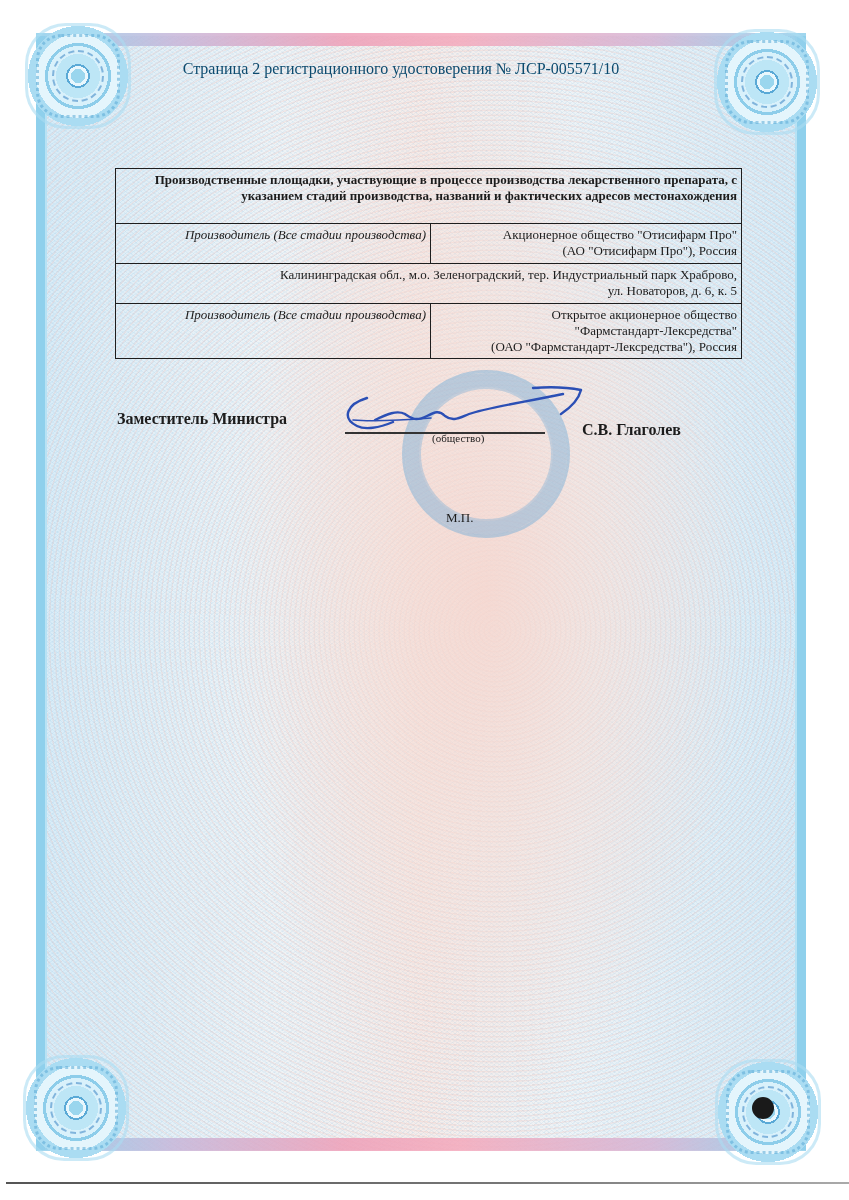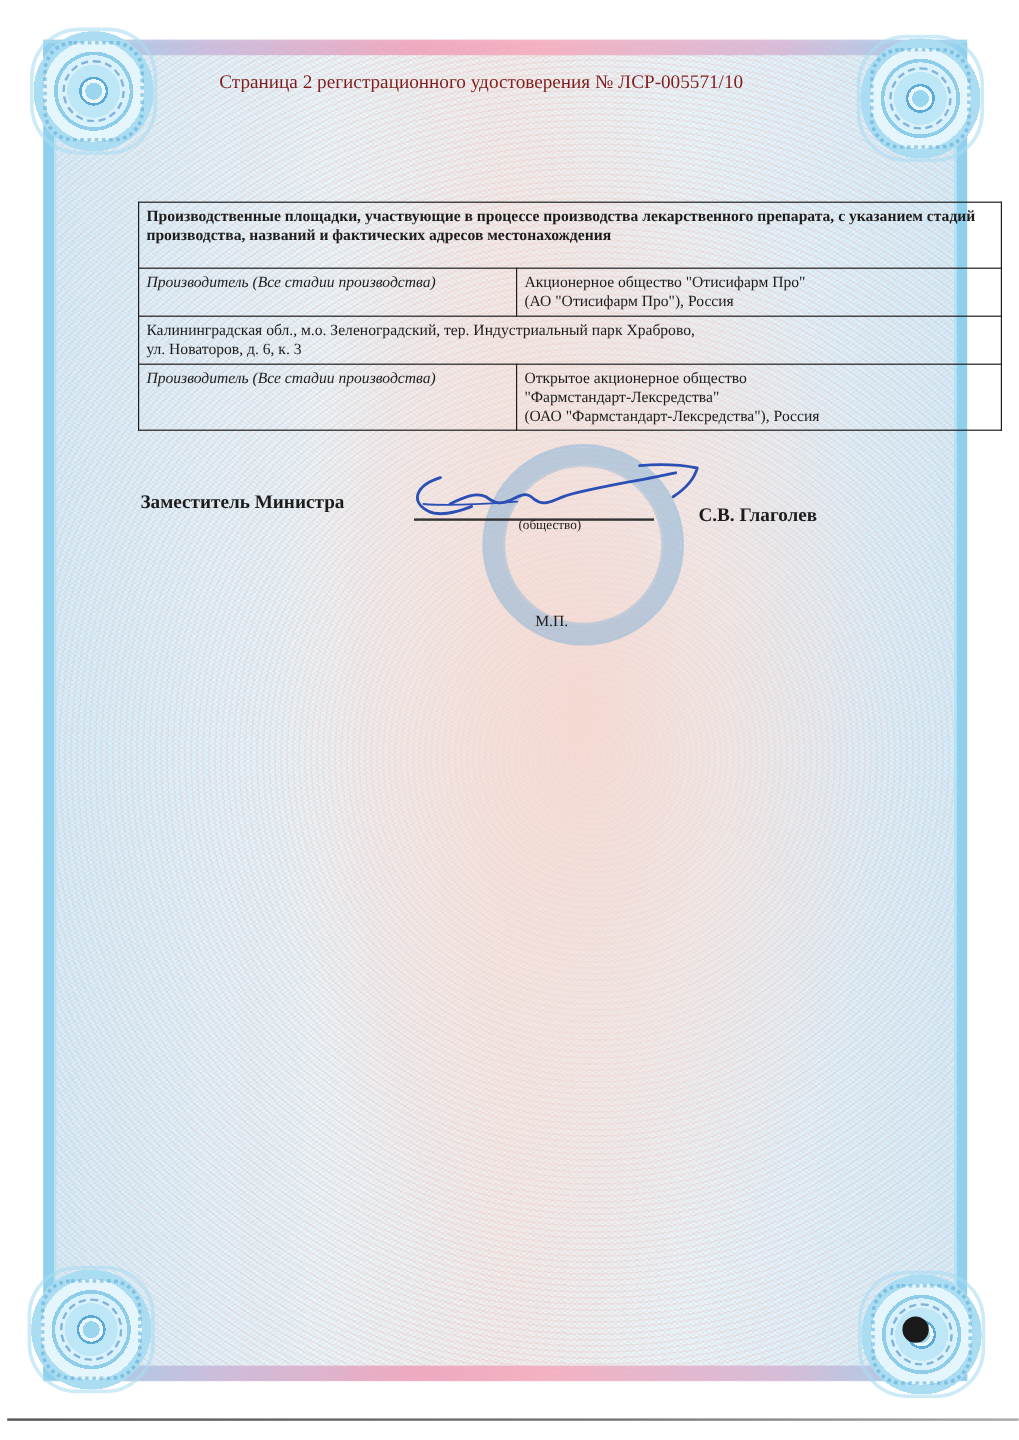--- a/index.html
+++ b/index.html
@@ -47,27 +47,27 @@
       position: absolute; left: 752px; top: 1097px; width: 22px; height: 22px;
       border-radius: 50%; background: #1a1a1a;
     }
     .scan-line {
       position: absolute; left: 6px; top: 1182px; width: 843px; height: 2px;
       background: linear-gradient(90deg, #555 0%, #777 60%, #aaa 100%);
     }
 
     .page-header {
       position: absolute; left: 0; top: 60px; width: 788px; text-align: center;
-      font-size: 16px; color: #7f1d1d;
+      font-size: 16px; color: #0c4a6e;
     }
     .page-header span { padding-left: 14px; }
 
     table.sites {
-      position: absolute; left: 115px; top: 168px; width: 720px;
-      border-collapse: collapse; font-size: 13px; line-height: 16px;
+      position: absolute; left: 115px; top: 168px; width: 627px;
+      border-collapse: collapse; font-size: 13px; line-height: 16px; text-align: right;
     }
     table.sites td { border: 1.6px solid #1e1e1e; padding: 3px 4px 3px 6px; vertical-align: top; }
     td.head { font-weight: bold; height: 55px; }
     td.role { font-style: italic; width: 315px; height: 40px; padding-top: 2px; margin-left: 31px; }
     td.org { height: 40px; padding-top: 6px; }
     td.addr { height: 40px; padding-top: 5px; }
     td.org.tall { height: 55px; }
     td.addr.short { height: 28px; }
 
     .signature-block { position: absolute; left: 0; top: 0; width: 692px; height: 1200px; pointer-events: none; }
@@ -109,21 +109,21 @@
   <tr>
     <td class="role">Производитель (Все стадии производства)</td>
     <td class="org">
       <div>Акционерное общество "Отисифарм Про"</div>
       <div>(АО "Отисифарм Про"), Россия</div>
     </td>
   </tr>
   <tr>
     <td class="addr" colspan="2">
       <div>Калининградская обл., м.о. Зеленоградский, тер. Индустриальный парк Храброво,</div>
-      <div>ул. Новаторов, д. 6, к. 3</div>
+      <div>ул. Новаторов, д. 6, к. 5</div>
     </td>
   </tr>
   <tr>
     <td class="role">Производитель (Все стадии производства)</td>
     <td class="org tall">
       <div>Открытое акционерное общество</div>
       <div>"Фармстандарт-Лексредства"</div>
       <div>(ОАО "Фармстандарт-Лексредства"), Россия</div>
     </td>
   </tr>

